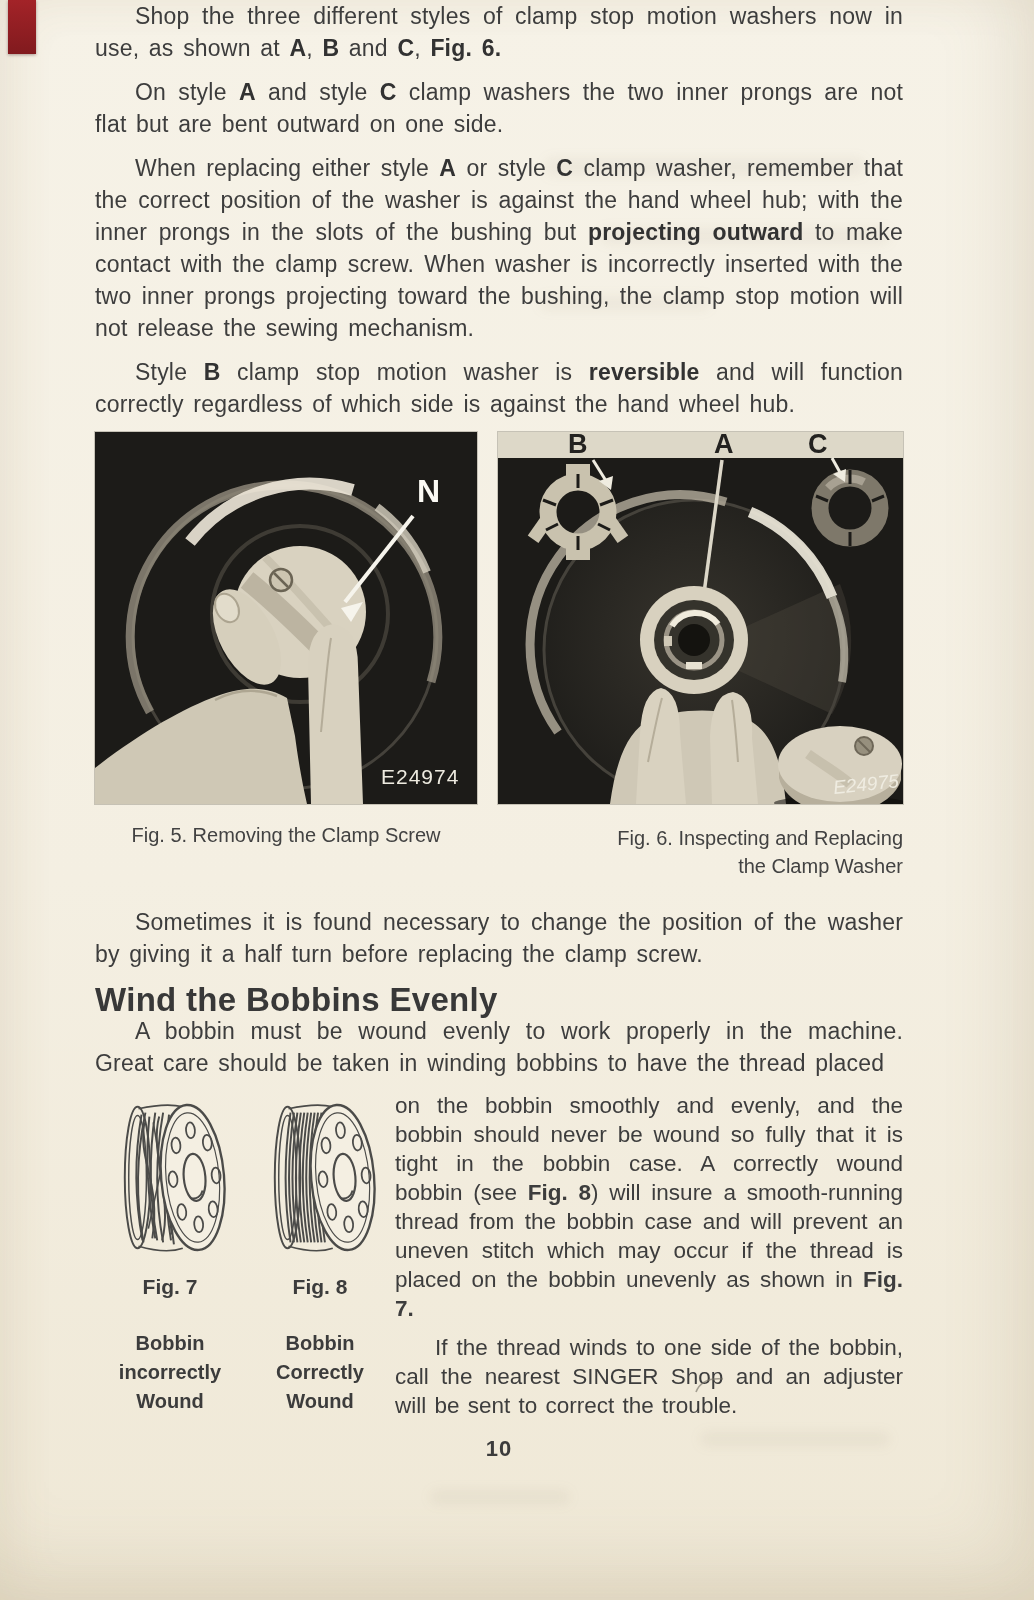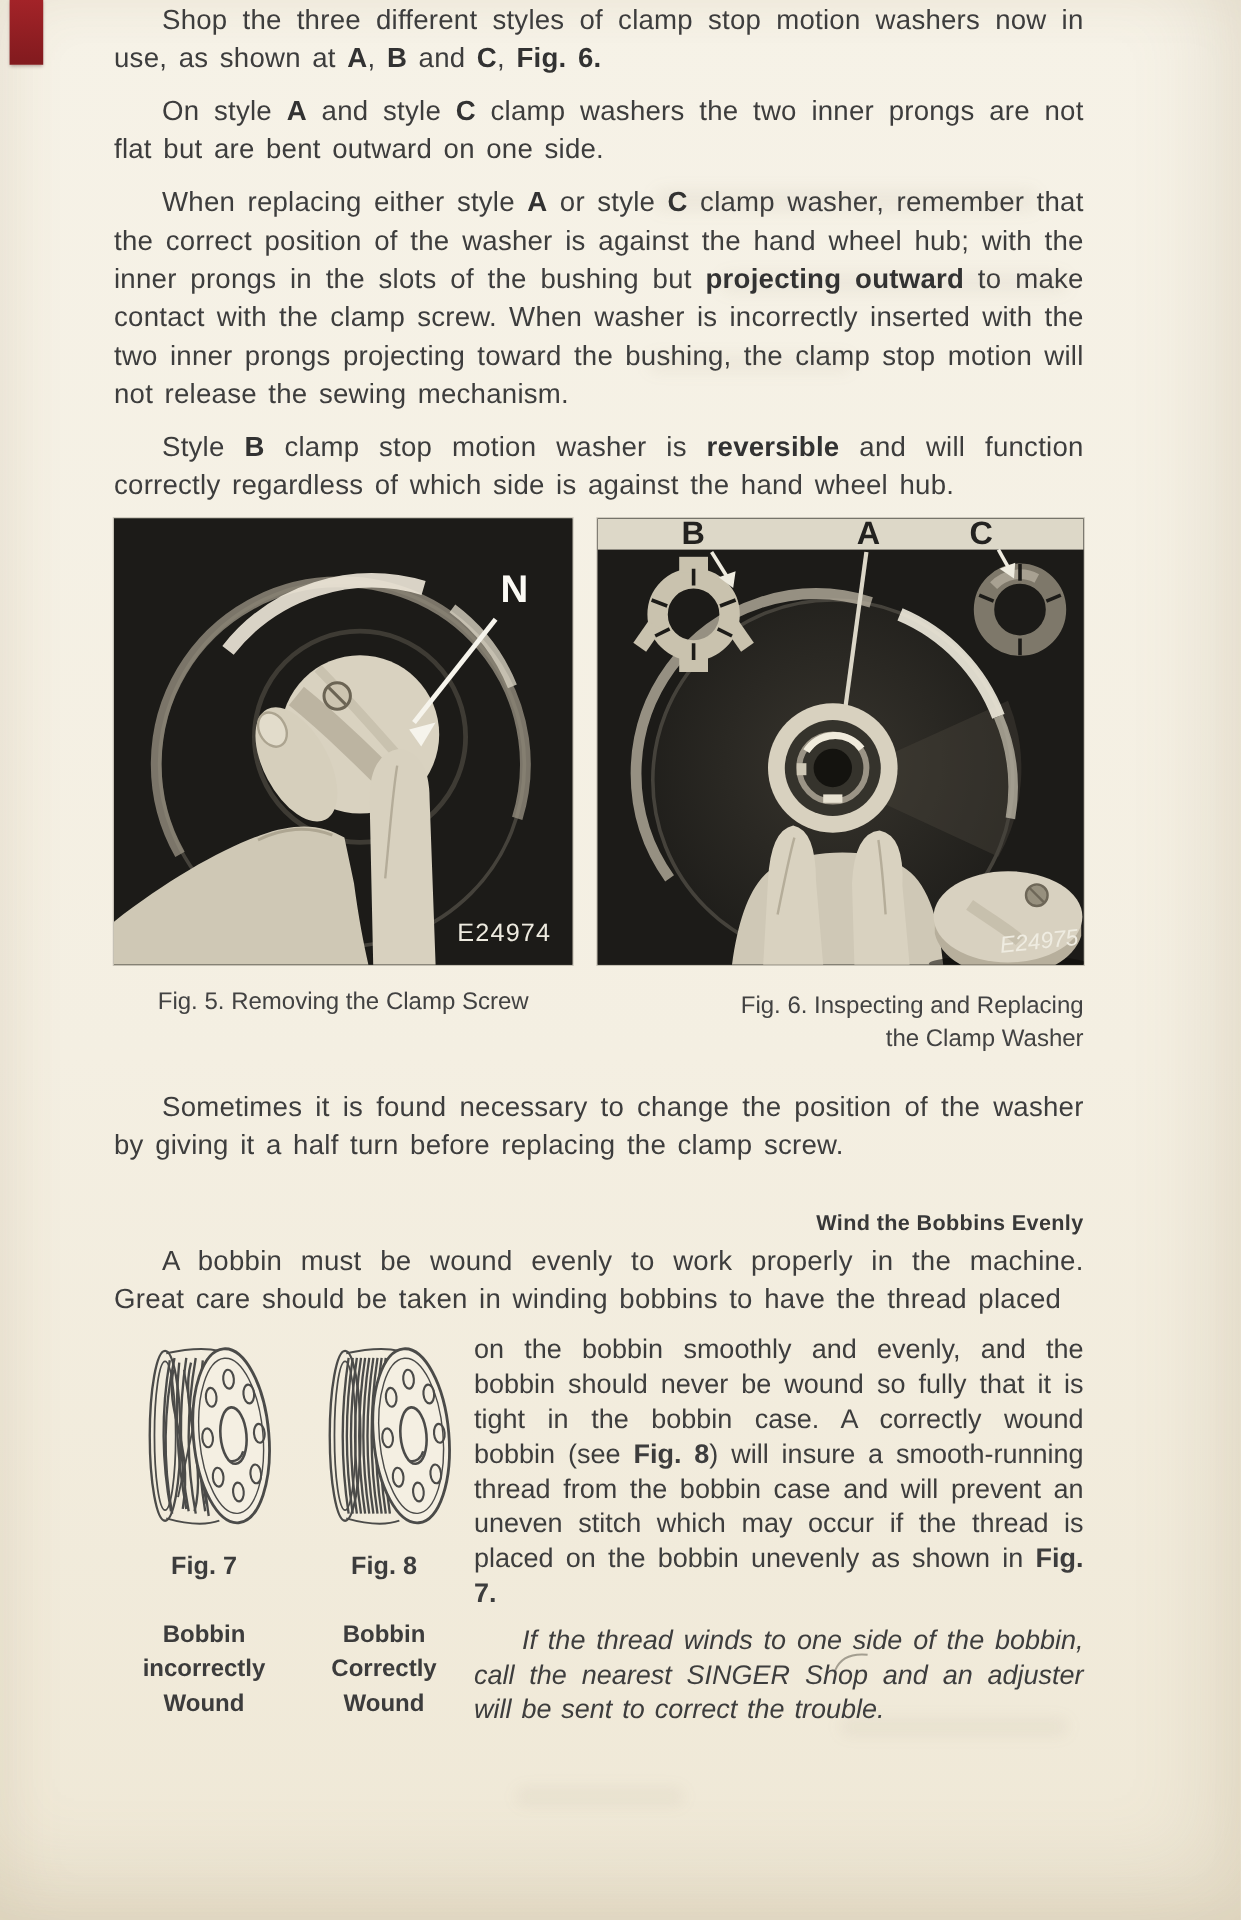--- a/index.html
+++ b/index.html
@@ -19,30 +19,30 @@
   p.para{font-size:23px;line-height:32px;text-align:justify;word-spacing:3px;letter-spacing:.2px;margin:0 0 12px 0;}
   p.para b{color:#323232;}
   .indent{text-indent:40px;}
   .mt-first{margin-top:112px;}
   .photo-row{display:flex;gap:21px;margin-top:10px;}
   .photo{background:#1c1b18;box-shadow:0 0 0 1px rgba(60,55,45,.25);}
   .photo svg{display:block;}
   .captions-row{display:flex;margin-top:20px;font-weight:normal;font-size:20px;color:#424242;}
   .cap5{width:382px;text-align:center;}
   .cap6{width:405px;margin-left:21px;text-align:right;line-height:28px;}
-  h2.head{font-size:18px;line-height:30px;text-align:right;margin:34px 0 0 0;color:#383838;letter-spacing:.3px;}
+  h2.head{font-size:33px;line-height:30px;text-align:left;margin:15px 0 0 0;color:#383838;letter-spacing:.3px;}
   .p6a{margin-top:14px;}
   .wrapsec{margin-top:0;}
   .figblock{float:left;width:300px;height:334px;padding-top:0;display:flex;}
   .bobcol{width:150px;text-align:center;}
   .bobcol svg{display:block;margin:0 auto;}
   .figtitle{font-weight:bold;font-size:21px;margin-top:12px;color:#3c3c3c;}
   .figcap{font-weight:bold;font-size:20px;line-height:29px;margin-top:30px;color:#3c3c3c;}
   p.colpara{font-size:22.5px;line-height:29px;text-align:justify;word-spacing:2px;margin:0 0 10px 0;}
-  .p7{text-indent:40px;font-style:italic;}
+  .p7{text-indent:40px;}
   .pageno{clear:both;text-align:center;font-size:22px;font-weight:bold;color:#3c3c3c;padding-top:6px;letter-spacing:1px;}
   .smudge{position:absolute;background:rgba(132,118,90,.07);filter:blur(6px);border-radius:8px;pointer-events:none;}
   .penmark{position:absolute;left:693px;top:1374px;}
   svg text{font-family:"Liberation Sans","DejaVu Sans",sans-serif;}
 </style>
 </head>
 <body>
 
 <div class="page">
   <div class="binding"></div>
@@ -285,18 +285,19 @@
             <div>Wound</div>
           </div>
         </div>
       </div>
 
       <p class="colpara"><span>on the bobbin smoothly and evenly, and the bobbin should never be wound so fully that it is tight in the bobbin case. A correctly wound bobbin (see </span><b>Fig. 8</b><span>) will insure a smooth-running thread from the bobbin case and will prevent an uneven stitch which may occur if the thread is placed on the bobbin unevenly as shown in </span><b>Fig. 7.</b></p>
 
       <p class="colpara p7">If the thread winds to one side of the bobbin, call the nearest SINGER Shop and an adjuster will be sent to correct the trouble.</p>
     </div>
 
+    <div class="pageno">10</div>
   </div>
 
   <svg class="penmark" width="34" height="20" viewBox="0 0 34 20">
     <path d="M3,18 Q9,3 30,5" fill="none" stroke="#7a7468" stroke-width="1.6" opacity="0.65"></path>
   </svg>
 </div>
 
 </body></html>

